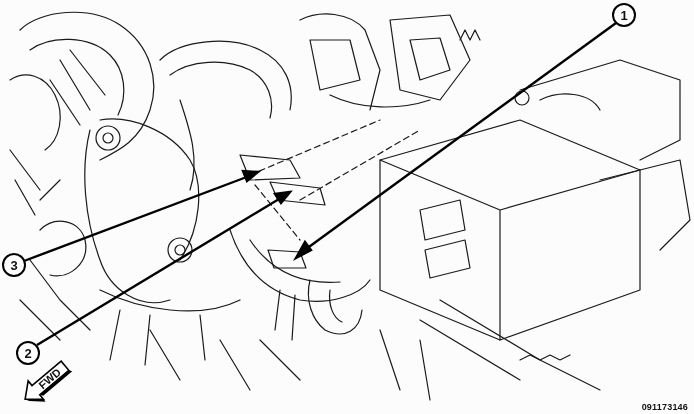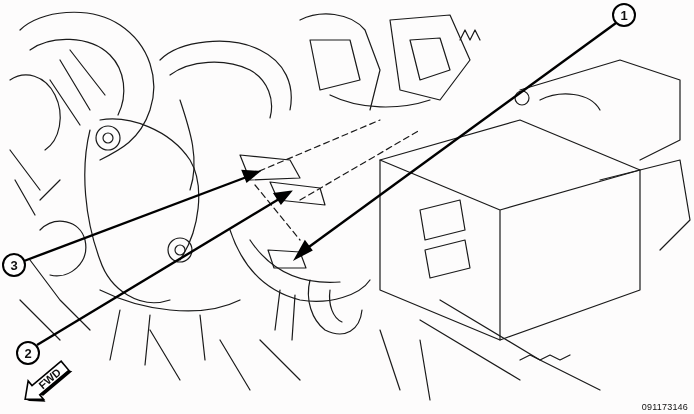--- a/index.html
+++ b/index.html
@@ -1,20 +1,20 @@
 <!DOCTYPE html>
 <html><head>
 <meta charset="utf-8">
 <style>
   html, body { margin: 0; padding: 0; background: #ffffff; }
   .canvas { position: relative; width: 694px; height: 414px; overflow: hidden; background: #fdfcfc; font-family: "Liberation Sans", sans-serif; }
   svg.art { position: absolute; left: 0; top: 0; }
   .callout-label { font-family: "Liberation Sans", sans-serif; font-size: 13px; font-weight: bold; fill: #111; }
   .fwd-label { font-family: "Liberation Sans", sans-serif; font-size: 11px; font-weight: bold; fill: #111; }
-  .figure-id { position: absolute; right: 6px; bottom: 2px; font-size: 9px; font-weight: normal; color: #111; letter-spacing: 0.2px; }
+  .figure-id { position: absolute; right: 6px; bottom: 2px; font-size: 9px; font-weight: bold; color: #111; letter-spacing: 0.2px; }
 </style>
 </head>
 <body>
 
 <div class="canvas">
   <svg class="art" width="694" height="414" viewBox="0 0 694 414">
     <g fill="none" stroke="#1a1a1a" stroke-width="1.2" stroke-linecap="round" stroke-linejoin="round">
 
       <path d="M20,30 C40,10 90,5 120,25 C150,45 160,80 150,110 C140,140 120,150 100,160"></path>
       <path d="M30,50 C50,35 90,35 110,55 C125,70 128,95 118,115"></path>

